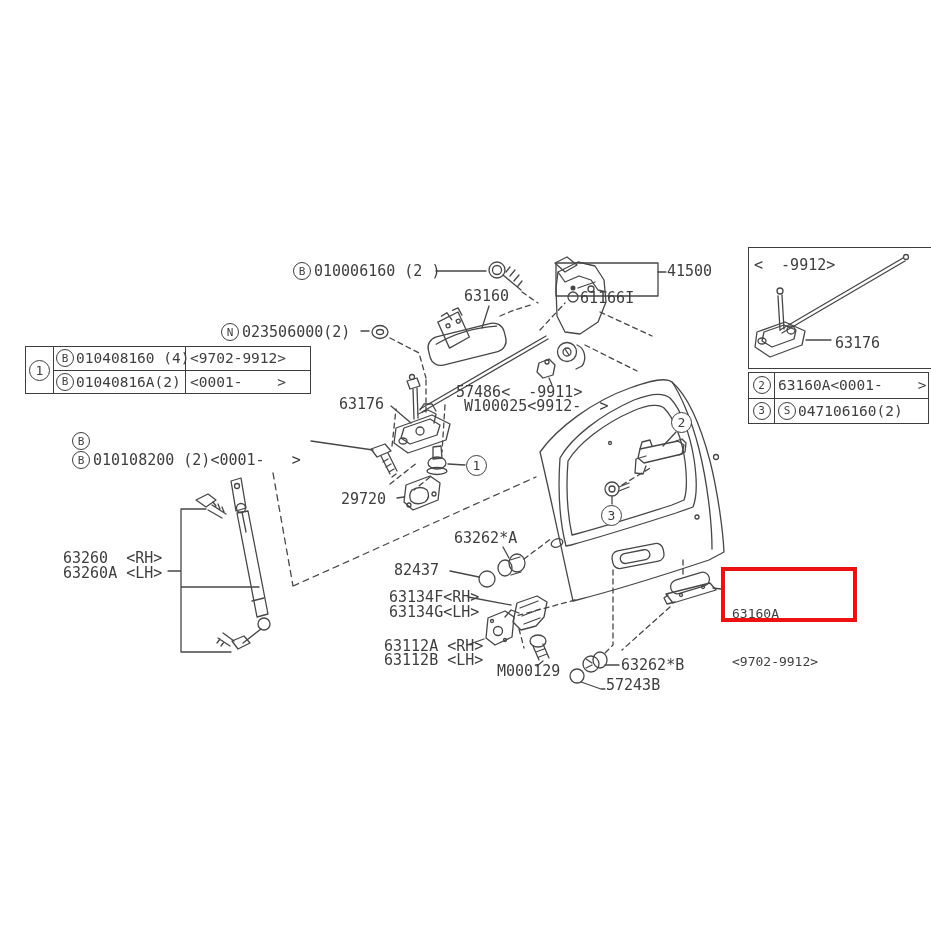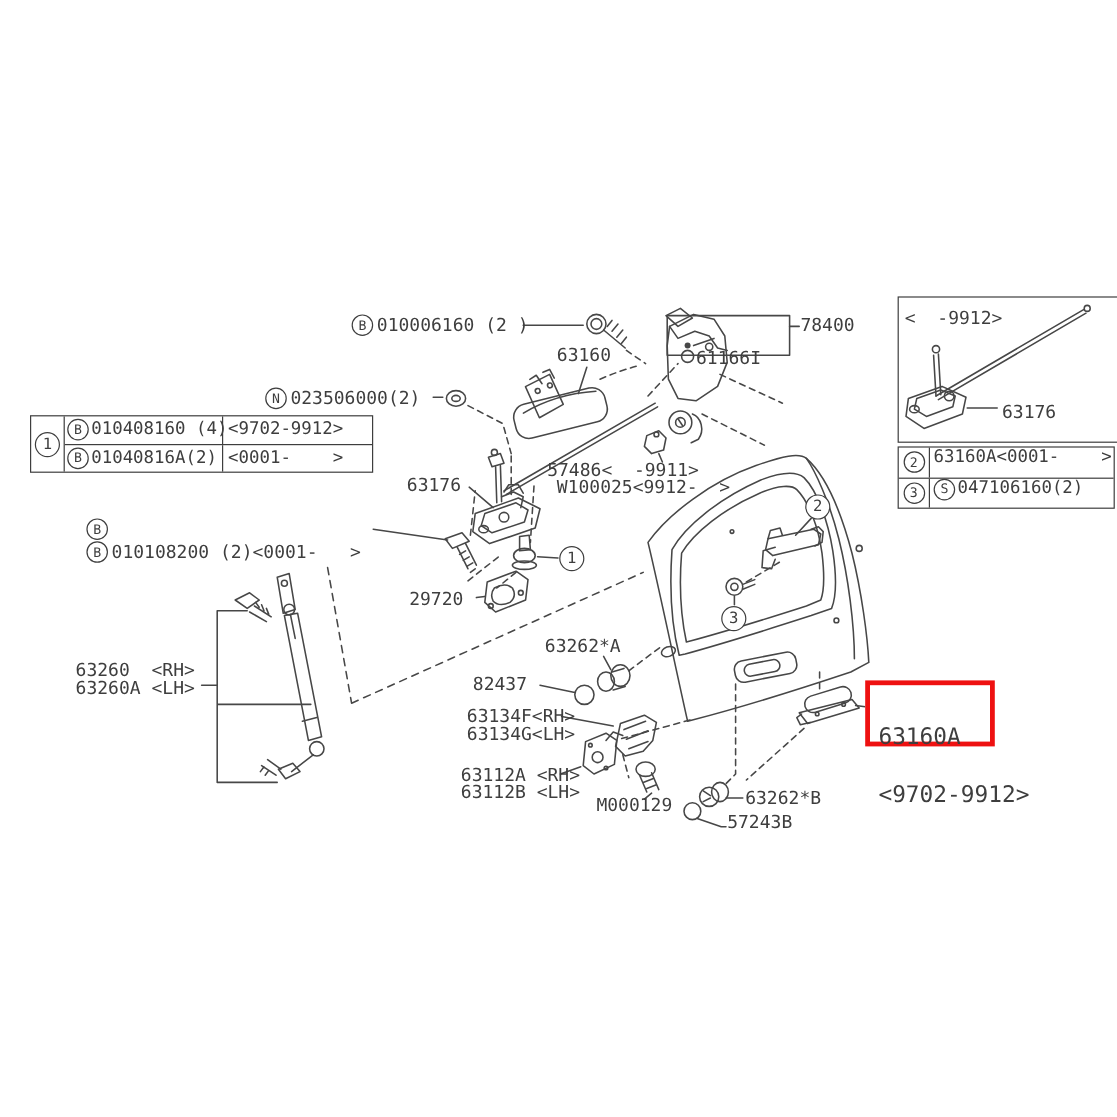--- a/index.html
+++ b/index.html
@@ -27,25 +27,25 @@
   .inset{position:absolute;left:748px;top:247px;width:203px;height:122px;z-index:3;
          border:1.5px solid #3e3e3e;box-sizing:border-box;background:transparent;}
   .inset .range{position:absolute;left:5px;top:8px;font-size:15px;white-space:pre;}
   .inset .part{position:absolute;left:86px;top:86px;font-size:15px;}
   .t2{position:absolute;left:748px;top:372px;width:179px;height:50px;z-index:3;
       border:1.5px solid #3e3e3e;display:flex;flex-direction:column;background:#fff;
       font-size:14.5px;white-space:pre;box-sizing:content-box;}
   .t2-row{flex:1;display:flex;align-items:stretch;}
   .t2-row.rb{border-top:1.5px solid #3e3e3e;}
   .t2-badge{width:25px;border-right:1.5px solid #3e3e3e;display:flex;align-items:center;justify-content:center;}
-  .t2-cell{flex:1;display:flex;gap:2px;padding-left:3px;}
+  .t2-cell{flex:1;display:flex;align-items:center;gap:2px;padding-left:3px;}
   
-  .hl{position:absolute;left:721px;top:567px;width:108px;height:55px;z-index:4;
+  .hl{position:absolute;left:721px;top:567px;width:136px;height:55px;z-index:4;
       border:4px solid #ee1111;box-sizing:border-box;background:#fff;
-      padding:3px 0 0 7px;font-size:19px;line-height:16px;white-space:pre;}
+      padding:3px 0 0 7px;font-size:13px;line-height:16px;white-space:pre;}
 </style>
 </head>
 <body>
 
 <div id="stage">
 
   <svg id="lineart" width="931" height="931" viewBox="0 0 931 931">
     <g stroke="#474747" stroke-width="1.3" fill="none" stroke-linecap="round" stroke-linejoin="round">
 
       <path d="M436,271 H486"></path>
@@ -256,21 +256,21 @@
   </svg>
 
   <div class="lbl" style="left:293px;top:262px">
     <span class="enc">B</span><span>010006160 (2 )</span>
   </div>
   <div class="lbl" style="left:221px;top:323px">
     <span class="enc">N</span><span>023506000(2)</span>
   </div>
   <div class="lbl" style="left:464px;top:288px"><span>63160</span></div>
   <div class="lbl" style="left:580px;top:290px"><span>61166I</span></div>
-  <div class="lbl" style="left:667px;top:263px"><span>78400</span></div>
+  <div class="lbl" style="left:667px;top:263px"><span>41500</span></div>
   <div class="lbl" style="left:339px;top:396px"><span>63176</span></div>
   <div class="lbl" style="left:456px;top:384px"><span>57486&lt;  -9911&gt;</span></div>
   <div class="lbl" style="left:464px;top:398px"><span>W100025&lt;9912-  &gt;</span></div>
   <div class="lbl" style="left:72px;top:432px">
     <span class="enc">B</span>
   </div>
   <div class="lbl" style="left:72px;top:451px">
     <span class="enc">B</span><span>010108200 (2)&lt;0001-   &gt;</span>
   </div>
   <div class="lbl" style="left:341px;top:491px"><span>29720</span></div>

